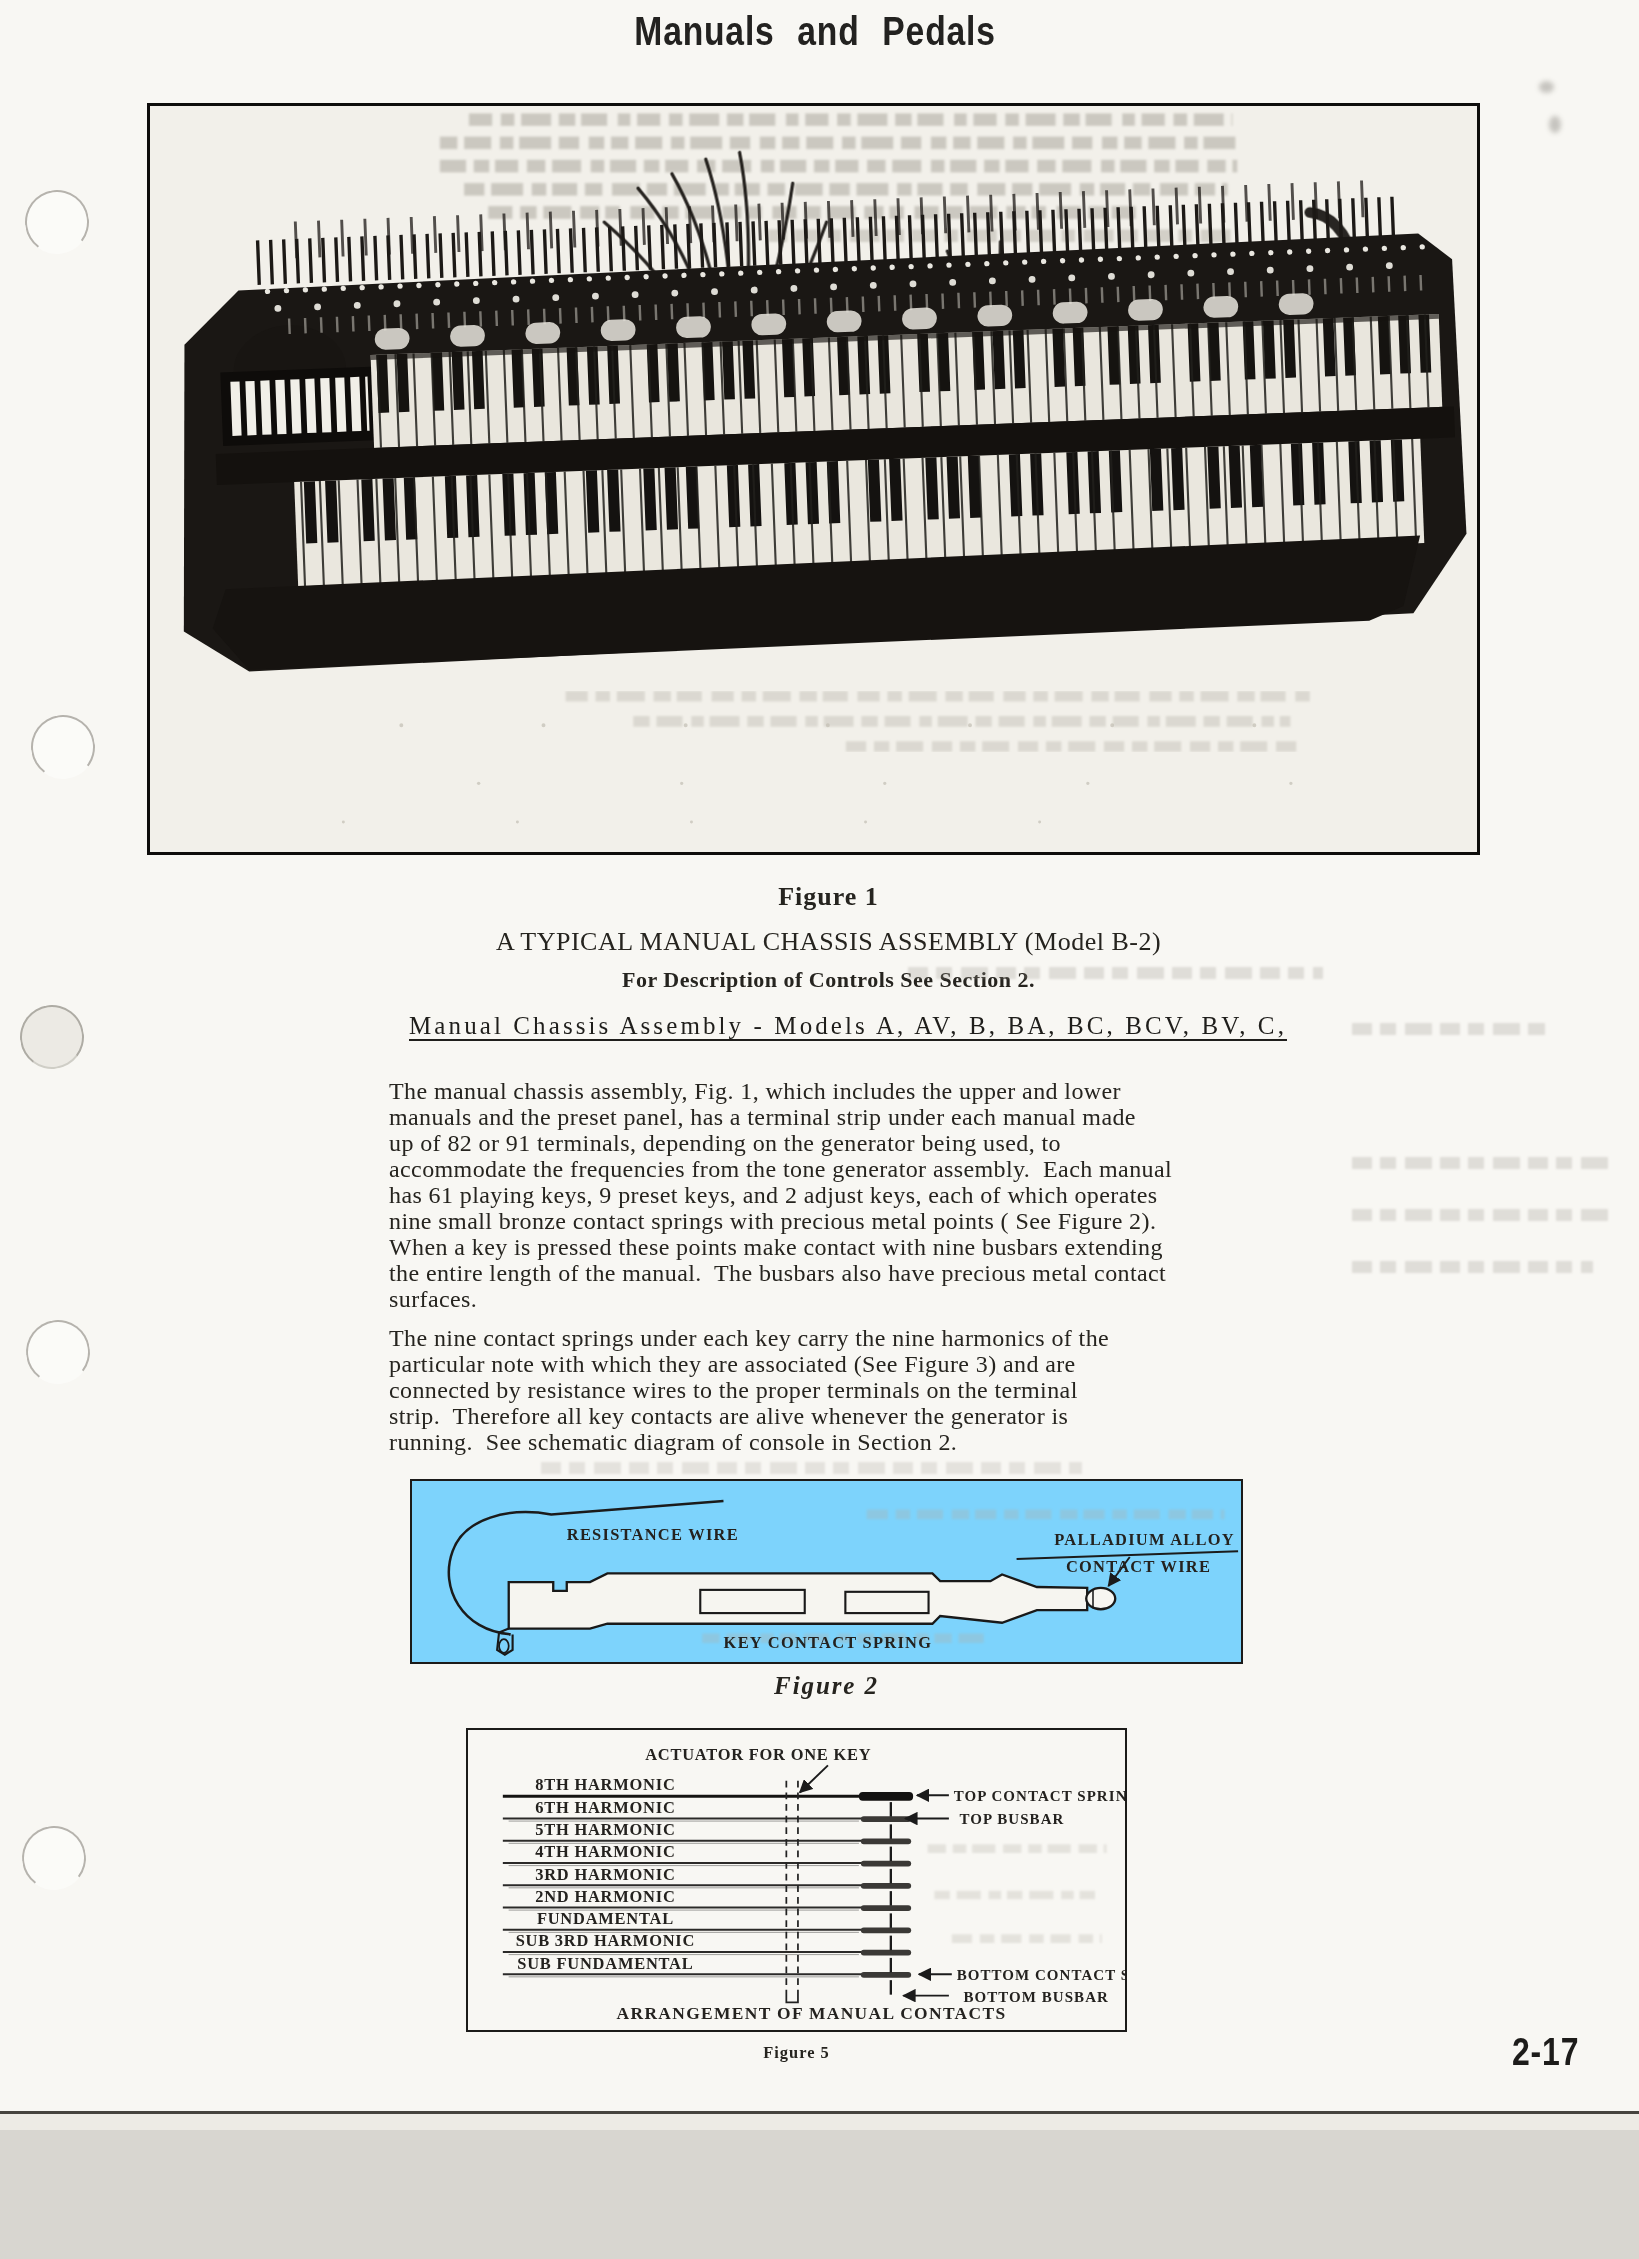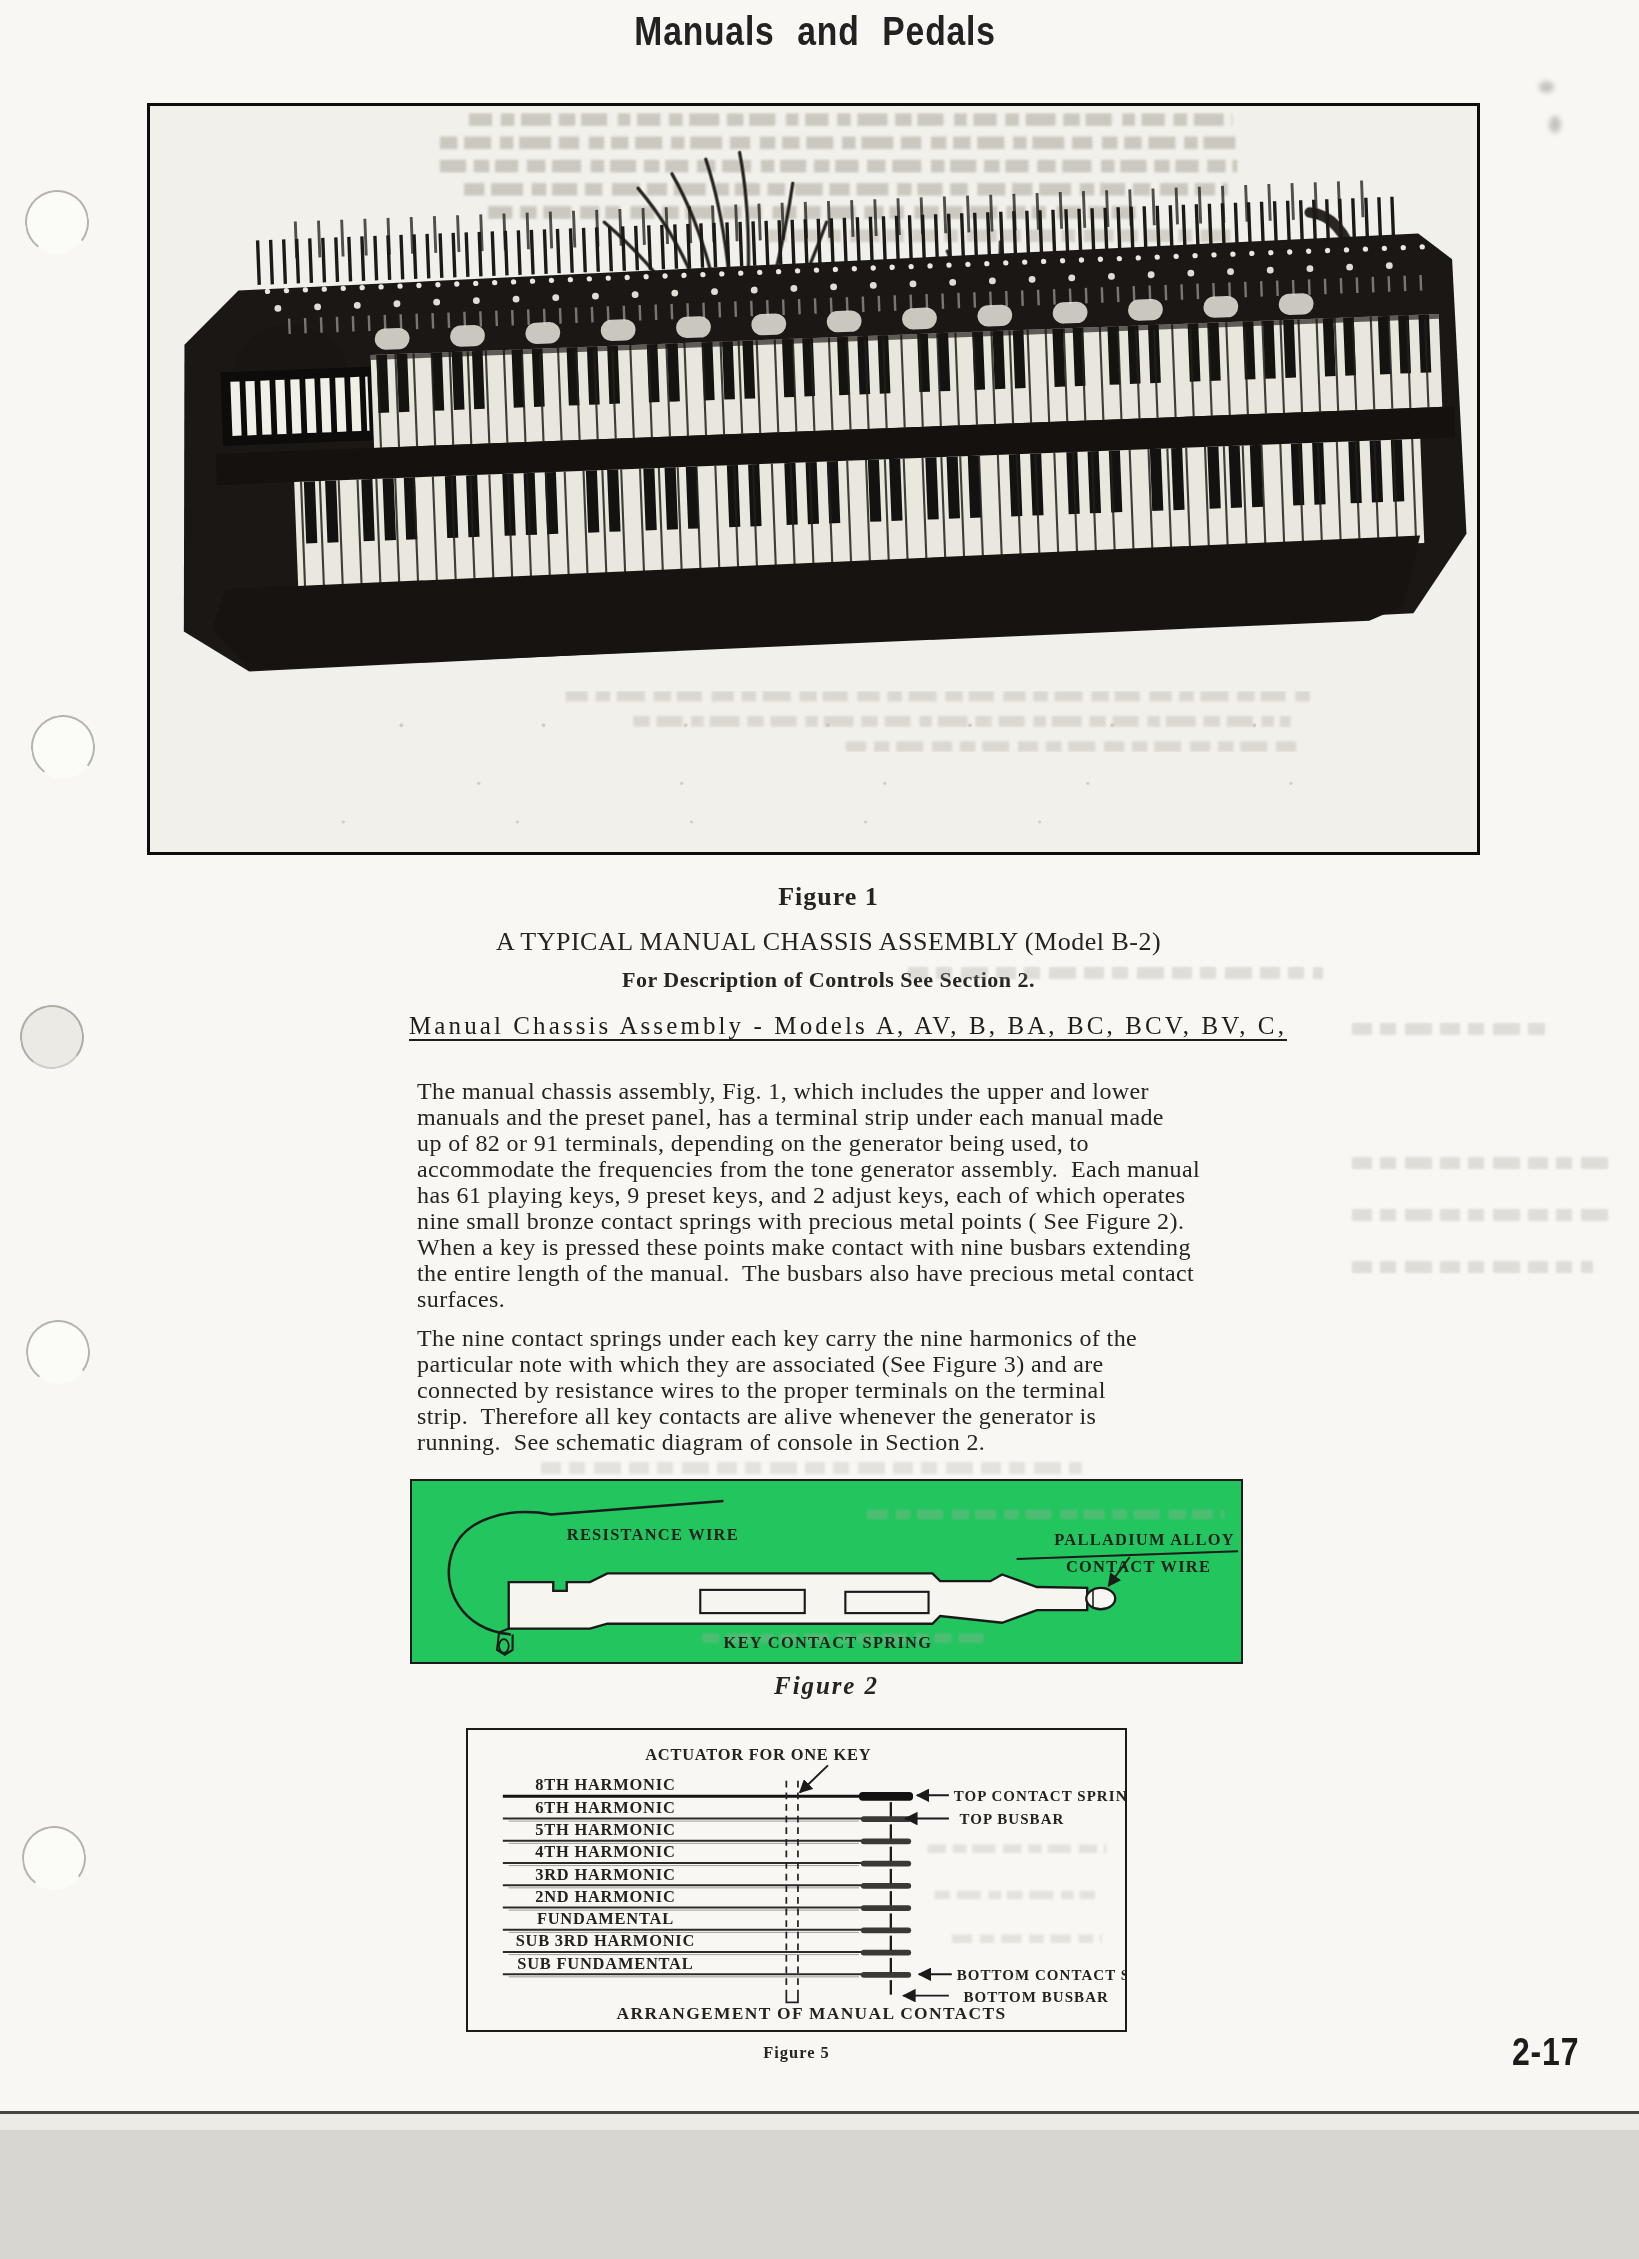--- a/index.html
+++ b/index.html
@@ -17,26 +17,26 @@
   
   .fig1cap{position:absolute;top:881px;left:85px;width:1487px;text-align:center;}
   .fig1cap .l1{font-size:26px;font-weight:700;letter-spacing:1px;line-height:31px;margin-bottom:13.5px;}
   .fig1cap .l2{font-size:26px;font-weight:400;letter-spacing:0.5px;line-height:31px;margin-bottom:9.7px;}
   .fig1cap .l3{font-size:22px;font-weight:700;letter-spacing:0.5px;line-height:27px;}
   
   .heading{position:absolute;left:409px;top:1008px;font-size:25px;letter-spacing:3.1px;
            line-height:36px;color:#1f1e1b;}
   .heading div{text-decoration:underline;text-underline-offset:4.8px;text-decoration-thickness:1.9px;
                white-space:pre;}
-  .para{position:absolute;left:417px;font-size:24px;letter-spacing:0.4px;line-height:26px;}
+  .para{position:absolute;left:389px;font-size:24px;letter-spacing:0.4px;line-height:26px;}
   .para div{white-space:pre;}
   .p1{top:1078px;} .p2{top:1325px;}
   
   .fig2box{position:absolute;left:410px;top:1479px;width:833px;height:185px;
-           border:2.9px solid #1c1b19;box-sizing:border-box;background:#22c55e;}
+           border:2.9px solid #1c1b19;box-sizing:border-box;background:#7dd3fc;}
   .fig2box svg,.fig3box svg{display:block;width:100%;height:100%;}
   .fig2cap{position:absolute;left:410px;top:1672px;width:833px;text-align:center;
            font-size:25px;font-weight:700;letter-spacing:1.9px;font-style:italic;}
   
   .fig3box{position:absolute;left:466px;top:1728px;width:661px;height:304px;
            border:2.9px solid #1c1b19;box-sizing:border-box;background:#f8f7f3;}
   .fig3cap{position:absolute;left:466px;top:2043px;width:661px;text-align:center;
            font-size:16.4px;font-weight:700;letter-spacing:1px;}
   
   .pageno{position:absolute;left:1512px;top:2030px;font-family:"Liberation Sans",sans-serif;

